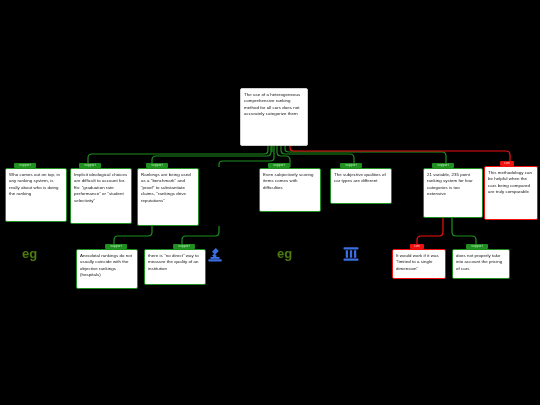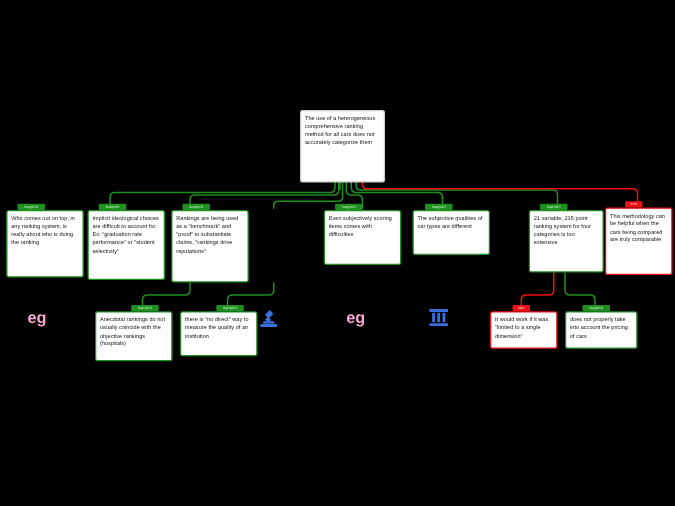--- a/index.html
+++ b/index.html
@@ -60,21 +60,21 @@
     letter-spacing: 0.1px;
     overflow: hidden;
     white-space: nowrap;
   }
   .badge.con {
     background: #f01010;
     color: #ffd5d5;
   }
   .marker {
     position: absolute;
-    color: #f9a8d4;
+    color: #4d7c0f;
     font-weight: bold;
     font-size: 13px;
     line-height: 1;
     font-family: "Liberation Sans", sans-serif;
   }
   .marker-icon {
     position: absolute;
     width: 18px;
     height: 18px;
   }

